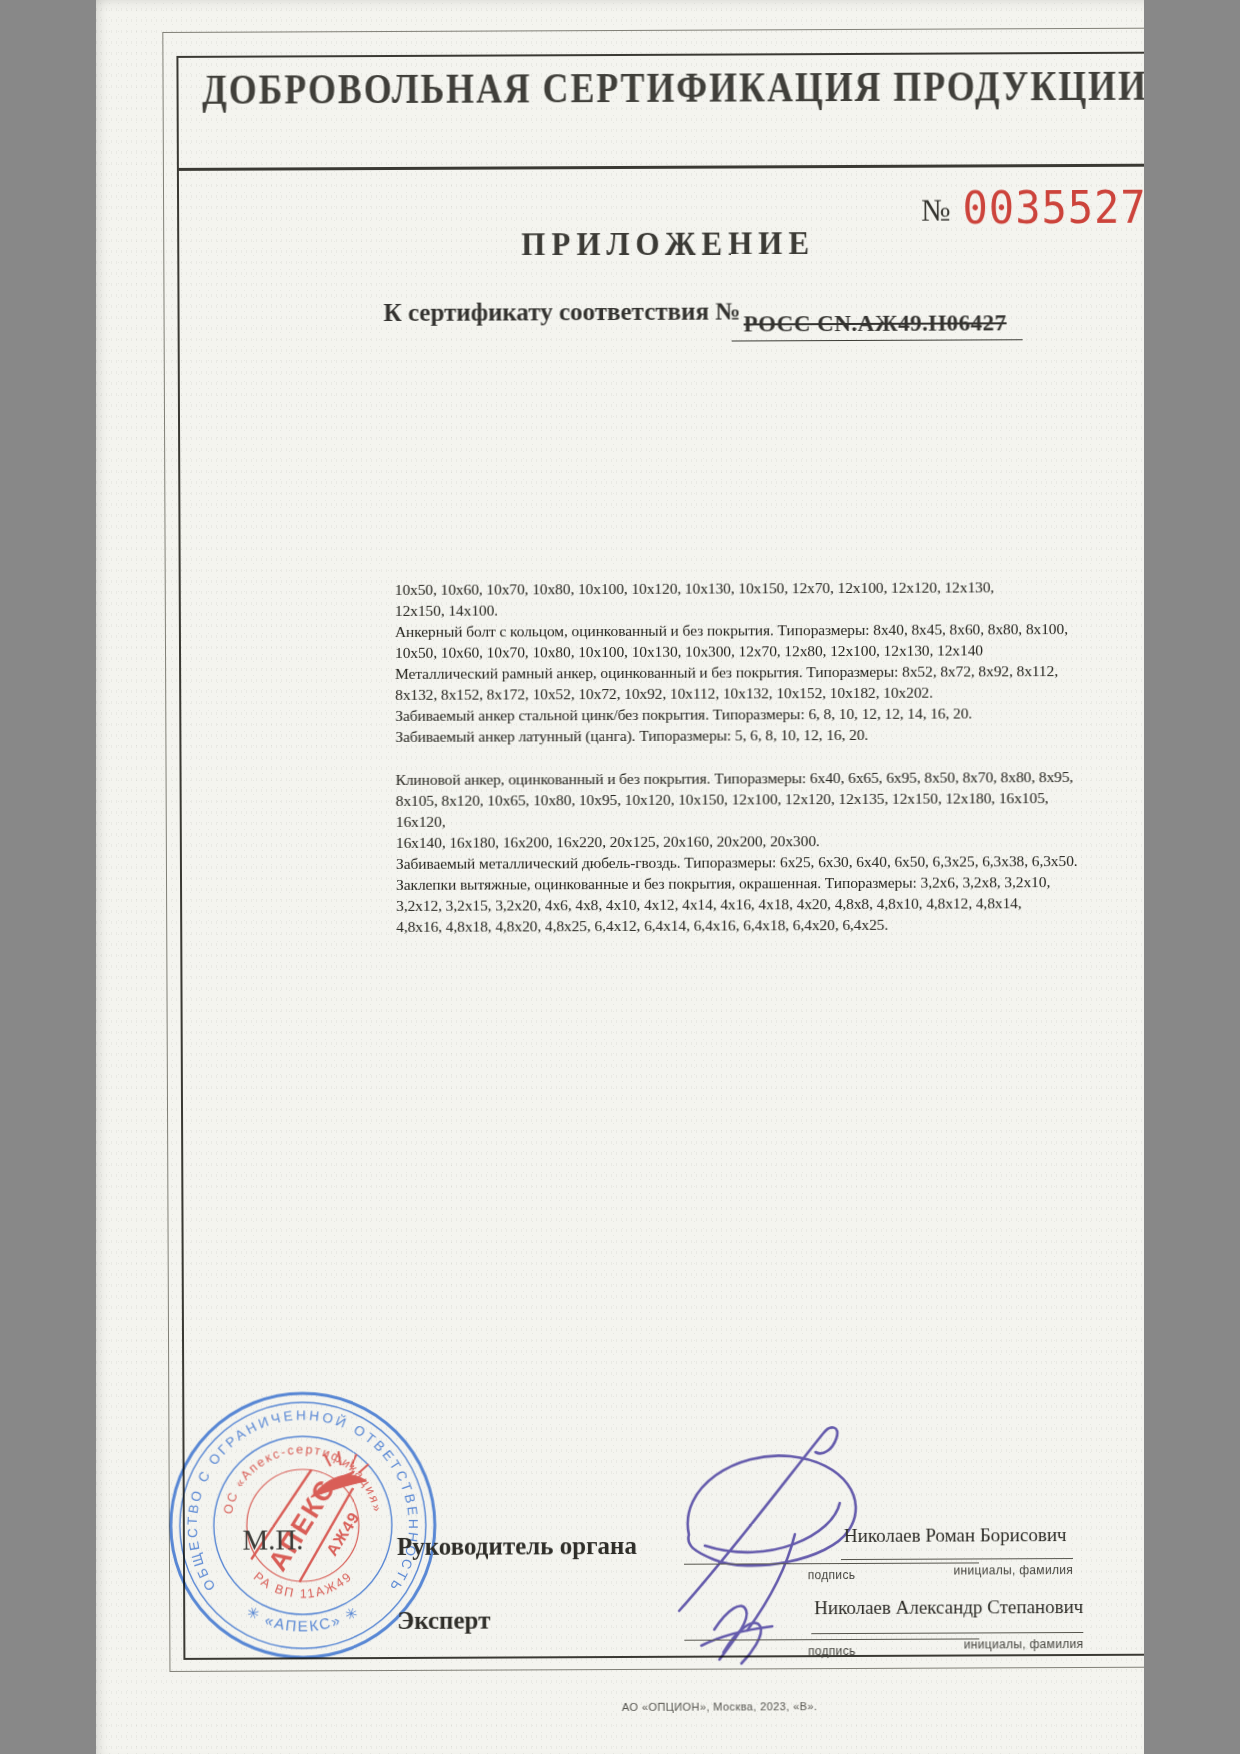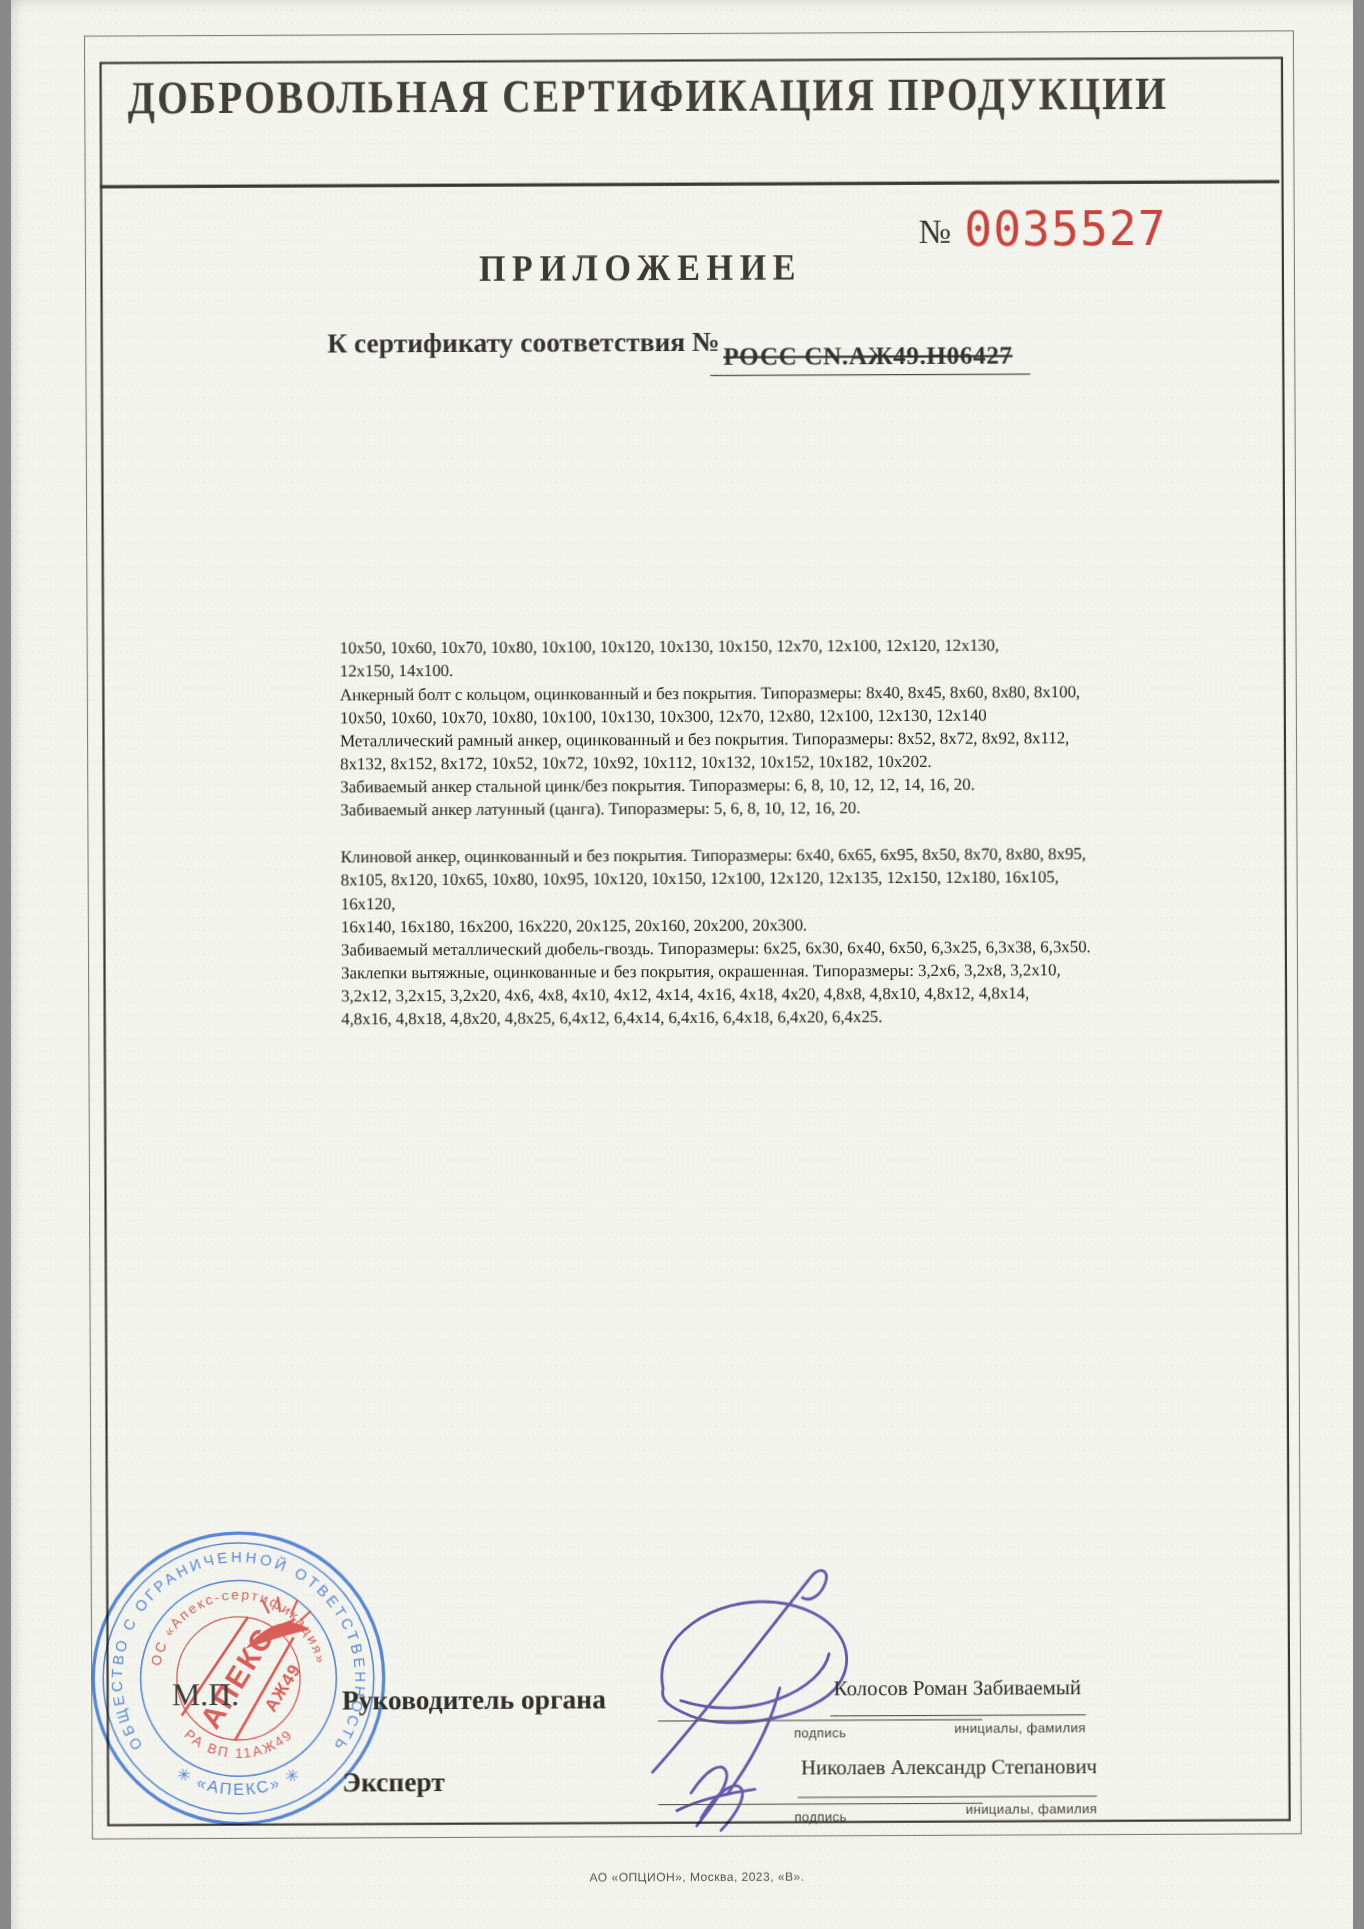--- a/index.html
+++ b/index.html
@@ -1,17 +1,17 @@
 <!DOCTYPE html>
 <html><head>
 <meta charset="utf-8">
 <style>
   html,body{margin:0;padding:0;background:#888;}
   #sheet{
-    position:relative;width:1220px;height:1754px;margin:0 auto;
+    position:relative;width:1048px;height:1754px;margin:0 auto;
     background-color:#f4f4ef;
     background-image:
       radial-gradient(rgba(120,125,110,0.10) 0.6px, transparent 0.7px),
       radial-gradient(rgba(90,95,85,0.07) 0.5px, transparent 0.6px);
     background-size:9px 7px, 5px 11px;
     background-position:0 0, 3px 4px;
     overflow:hidden;
     font-family:"Liberation Serif", serif;
     box-shadow: inset 10px 0 14px -10px rgba(0,0,0,.18), inset 0 10px 14px -10px rgba(0,0,0,.12);
   }
@@ -170,21 +170,21 @@
         <path d="M 104 238 C 118 214 136 202 141 212 C 145 221 132 239 122 249"></path>
         <path d="M 82 231 C 100 222 128 215 153 212"></path>
       </g>
     </svg>
 
     <div class="role" id="role-head">Руководитель органа</div>
     <div class="role" id="role-expert">Эксперт</div>
 
     <div class="sig-line" id="line-s1"></div>
     <div class="caption" id="cap-s1">подпись</div>
-    <div class="name" id="name-head">Колосов Роман Забиваемый</div>
+    <div class="name" id="name-head">Николаев Роман Борисович</div>
     <div class="sig-line" id="line-n1"></div>
     <div class="caption" id="cap-n1">инициалы, фамилия</div>
 
     <div class="sig-line" id="line-s2"></div>
     <div class="caption" id="cap-s2">подпись</div>
     <div class="name" id="name-expert">Николаев Александр Степанович</div>
     <div class="sig-line" id="line-n2"></div>
     <div class="caption" id="cap-n2">инициалы, фамилия</div>
 
     <div class="footer">АО «ОПЦИОН», Москва, 2023, «В».</div>

